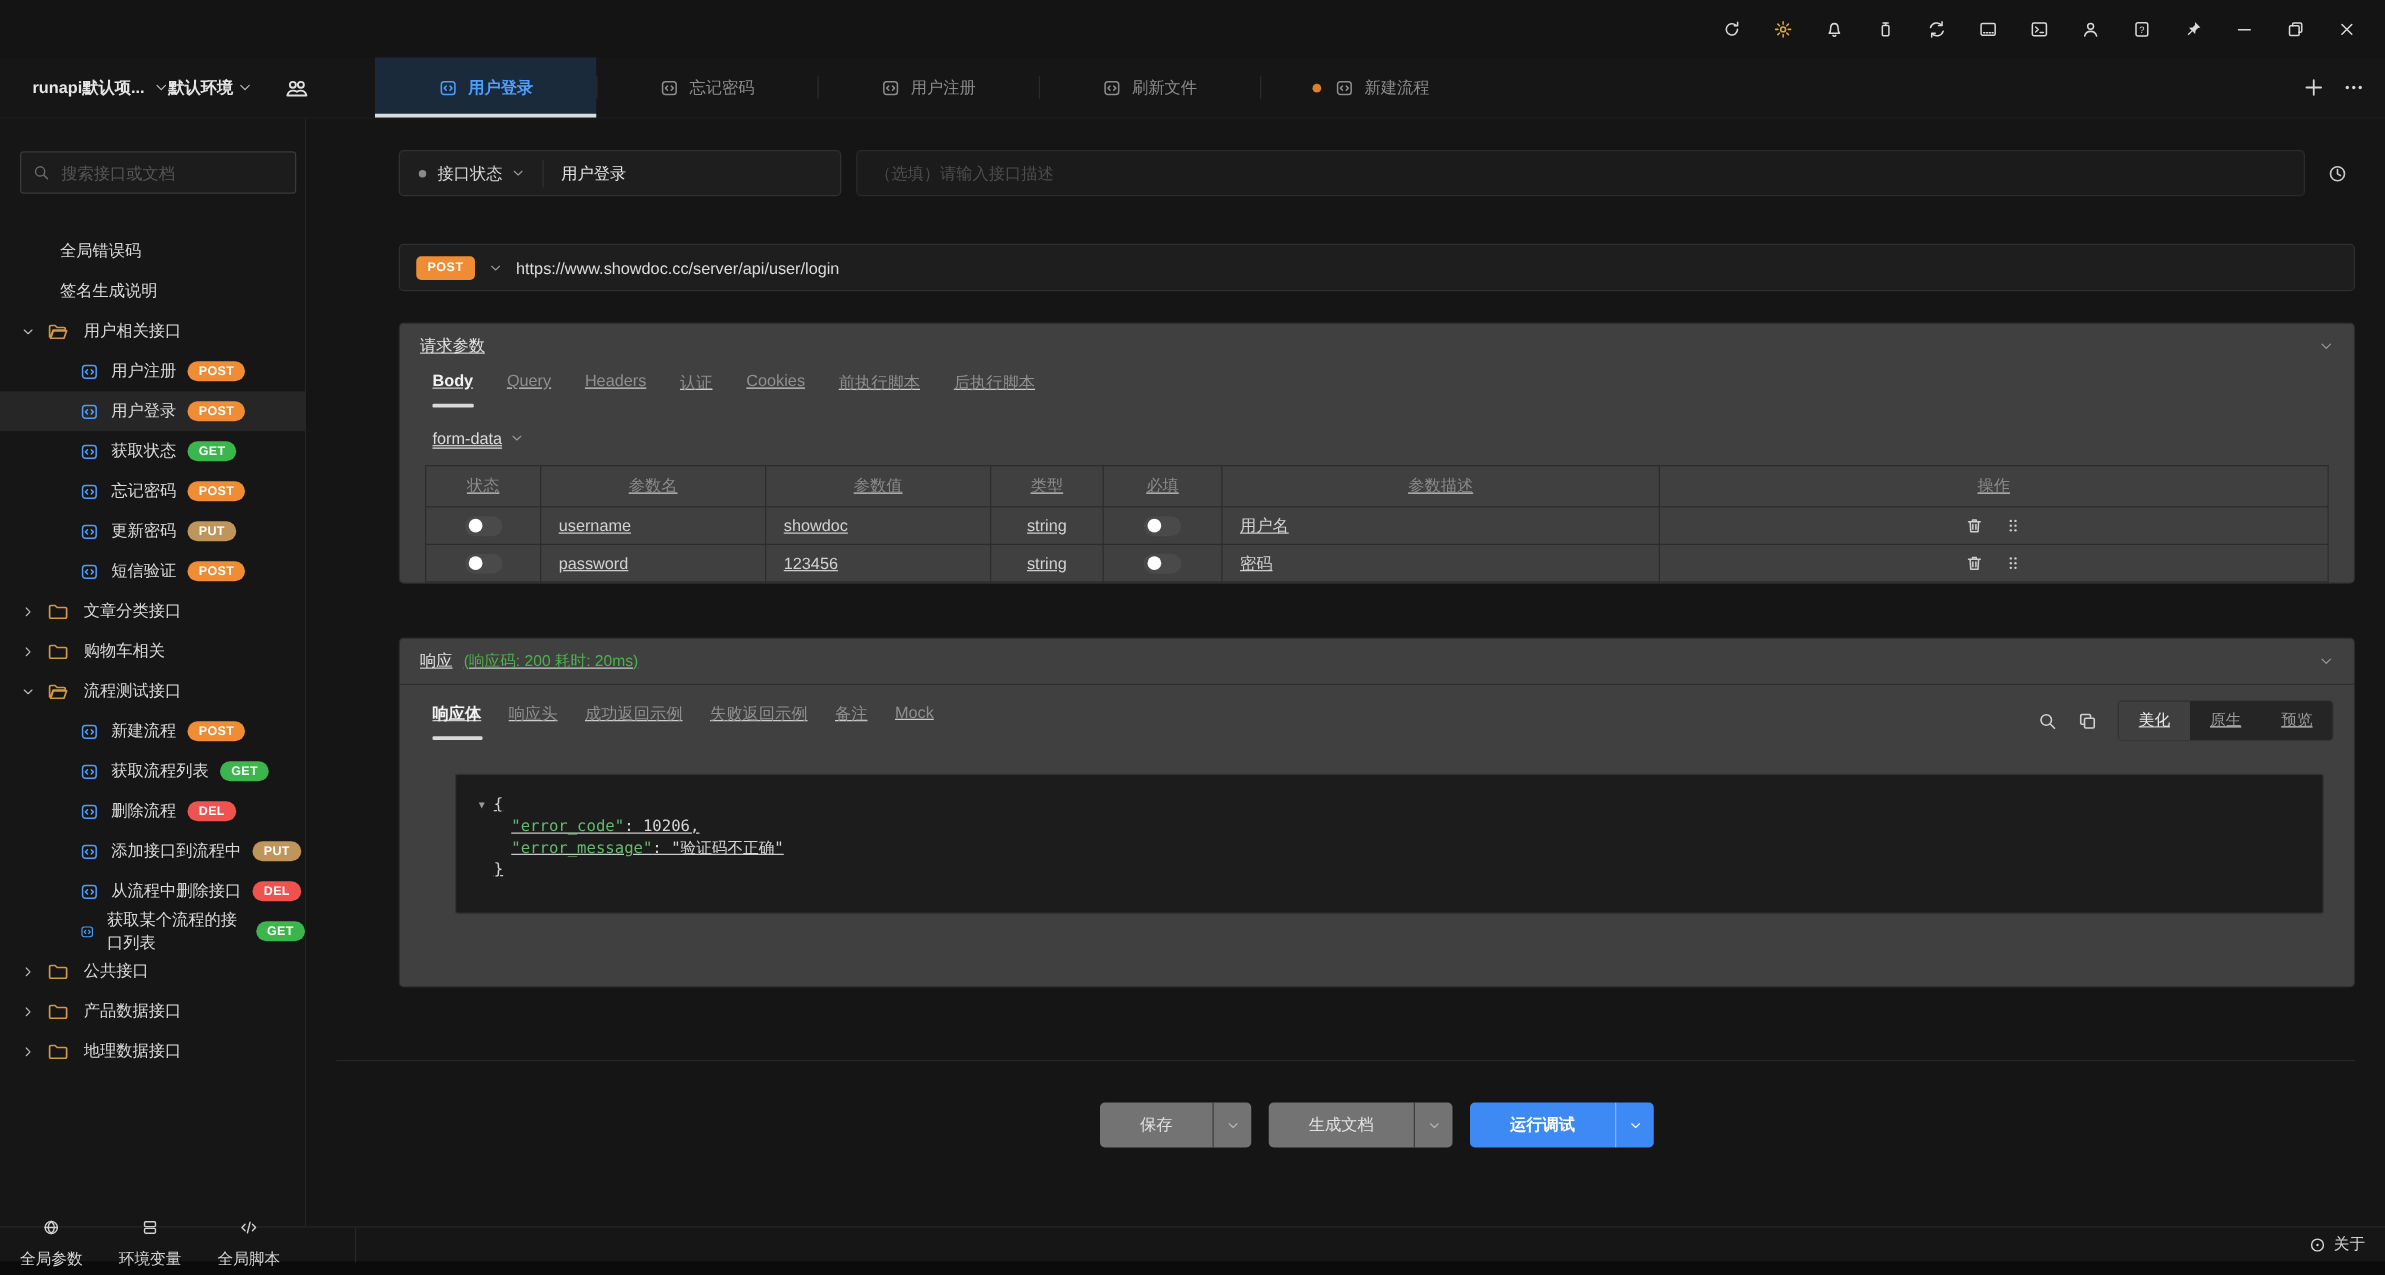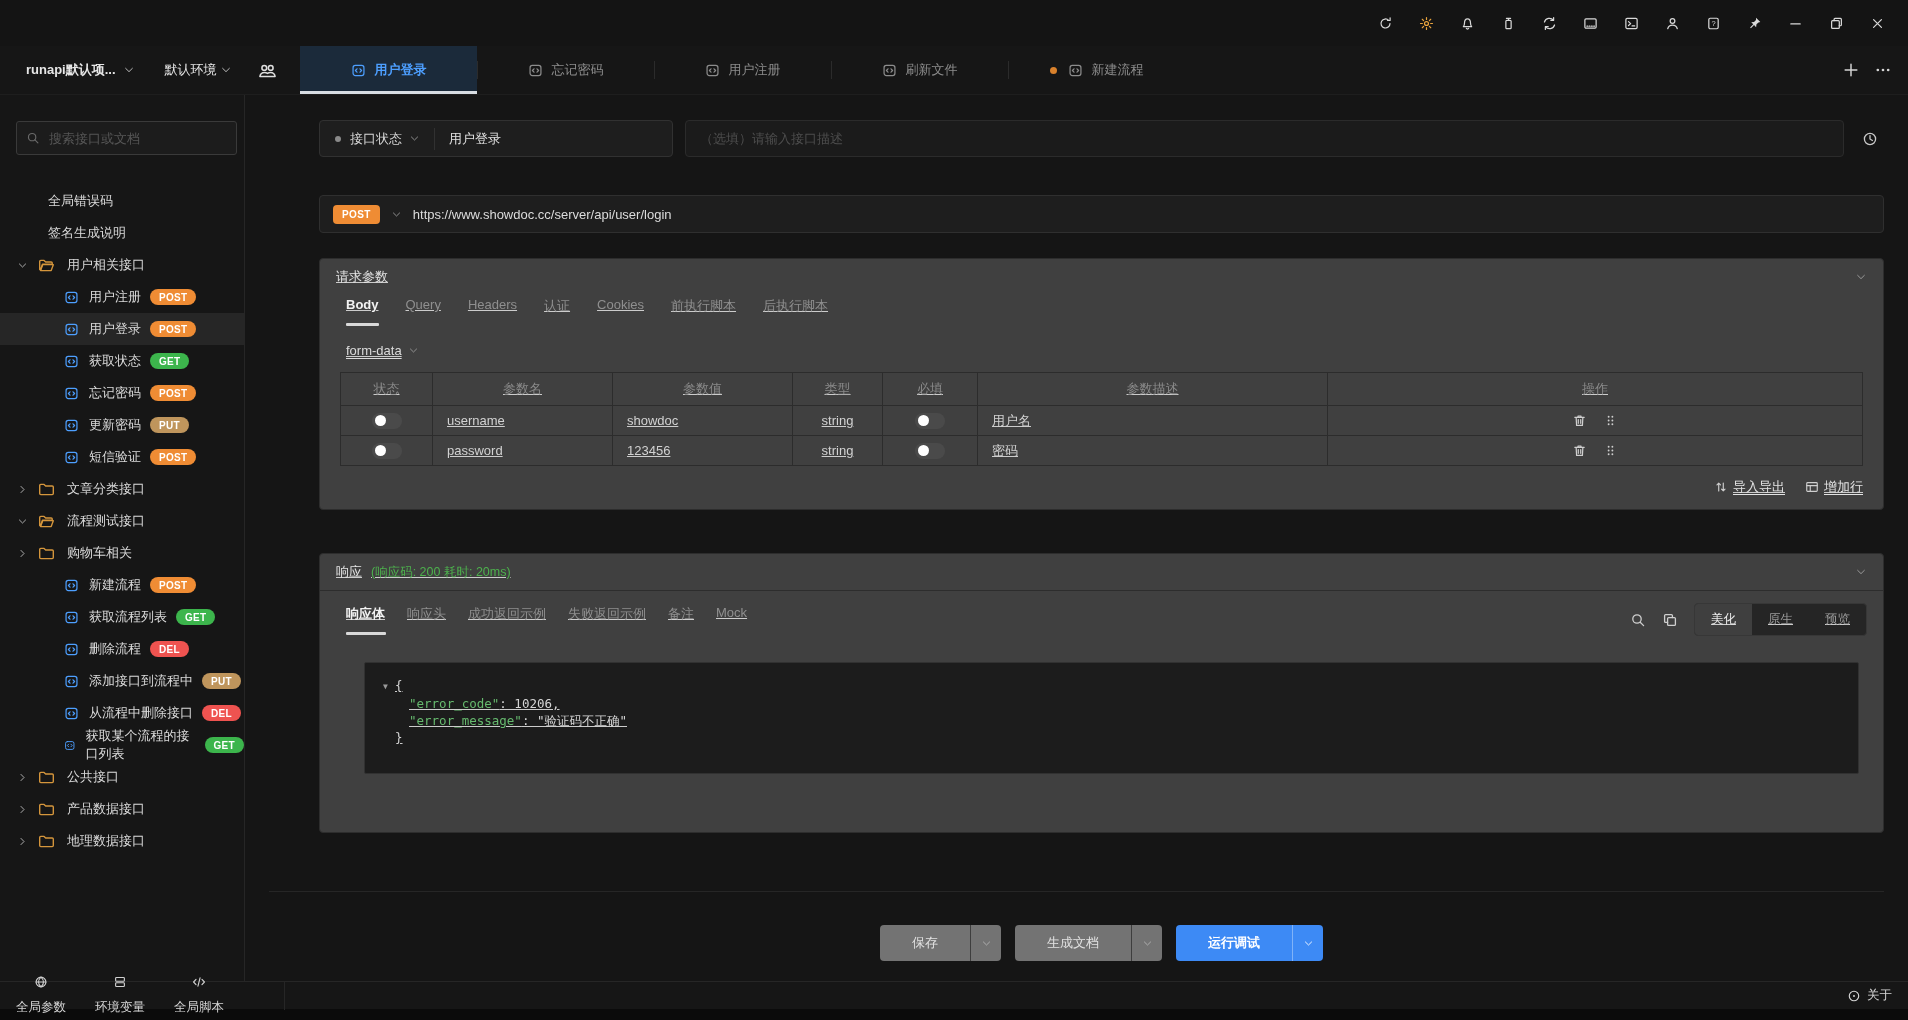--- a/index.html
+++ b/index.html
@@ -11,21 +11,21 @@
   
   .titlebar{height:46px;display:flex;justify-content:flex-end;align-items:center;padding-right:10px;background:#141414;flex:0 0 auto;}
   .tb-icon{width:41px;height:30px;display:flex;align-items:center;justify-content:center;color:#d9d9d9;cursor:default;}
   .tb-icon .ic{width:15px;height:15px;}
 
   
   .toprow{height:48px;display:flex;background:#161616;border-bottom:1px solid #1e1e1e;flex:0 0 auto;}
   .ws-header{width:300px;flex:0 0 auto;display:flex;align-items:center;padding-left:26px;box-sizing:border-box;}
   .ws-project{font-size:13px;font-weight:bold;color:#e6e6e6;}
   .ws-chev{width:12px;height:12px;color:#bdbdbd;margin-left:7px;}
-  .ws-env{font-size:13px;font-weight:normal;color:#e6e6e6;margin-left:30px;}
+  .ws-env{font-size:13px;font-weight:bold;color:#e6e6e6;}
   .ws-team{width:19px;height:19px;color:#dedede;margin-left:26px;}
   .tabbar{flex:1;display:flex;align-items:stretch;min-width:0;}
   .tab{width:177px;flex:0 0 auto;display:flex;align-items:center;justify-content:center;gap:9px;font-size:13px;color:#8c8c8c;position:relative;cursor:default;}
   .tab + .tab::before{content:'';position:absolute;left:0;top:15px;bottom:15px;width:1px;background:#2b2b2b;}
   .tab .ic{width:15px;height:15px;color:#8c8c8c;}
   .tab.active{background:#1b2a3a;color:var(--accent);}
   .tab.active .ic{color:var(--accent);}
   .tab.active::after{content:'';position:absolute;left:0;right:0;bottom:0;height:3px;background:#d8dde2;}
   .mod-dot{width:7px;height:7px;border-radius:50%;background:var(--dot-orange);margin-right:2px;}
   .tab-actions{margin-left:auto;display:flex;align-items:center;gap:14px;padding-right:16px;}
@@ -454,43 +454,43 @@
             <span class="ic tree-folder-ic">
               <svg viewBox="0 0 16 16" fill="none" stroke="currentColor" stroke-width="1.3" stroke-linecap="round" stroke-linejoin="round">
                 <path d="M1.6 4.2a1 1 0 0 1 1-1h3.1l1.5 1.5h6.2a1 1 0 0 1 1 1v6.1a1 1 0 0 1-1 1H2.6a1 1 0 0 1-1-1z"></path>
               </svg>
             </span>
             <span>文章分类接口</span>
           </div>
           <div class="tree-row t-folder">
             <span class="ic tree-chev">
               <svg viewBox="0 0 16 16" fill="none" stroke="currentColor" stroke-width="1.3" stroke-linecap="round" stroke-linejoin="round">
+                <path d="M5.8 3.5L10.2 8l-4.4 4.5"></path>
+              </svg>
+            </span>
+            <span class="ic tree-folder-ic">
+              <svg viewBox="0 0 16 16" fill="none" stroke="currentColor" stroke-width="1.3" stroke-linecap="round" stroke-linejoin="round">
+                <path d="M1.6 4.2a1 1 0 0 1 1-1h3.1l1.5 1.5h6.2a1 1 0 0 1 1 1v6.1a1 1 0 0 1-1 1H2.6a1 1 0 0 1-1-1z"></path>
+              </svg>
+            </span>
+            <span>购物车相关</span>
+          </div>
+          <div class="tree-row t-folder">
+            <span class="ic tree-chev">
+              <svg viewBox="0 0 16 16" fill="none" stroke="currentColor" stroke-width="1.3" stroke-linecap="round" stroke-linejoin="round">
                 <path d="M3.5 5.8L8 10.2l4.5-4.4"></path>
               </svg>
             </span>
             <span class="ic tree-folder-ic">
               <svg viewBox="0 0 16 16" fill="none" stroke="currentColor" stroke-width="1.3" stroke-linecap="round" stroke-linejoin="round">
                 <path d="M1.6 11.8V4.2a1 1 0 0 1 1-1h3.1l1.5 1.5h5.2a1 1 0 0 1 1 1v1H4.2L2.4 12z"></path>
                 <path d="M2.4 12.8l2-5.6h10l-2 5.6z"></path>
               </svg>
             </span>
             <span>流程测试接口</span>
-          </div>
-          <div class="tree-row t-folder">
-            <span class="ic tree-chev">
-              <svg viewBox="0 0 16 16" fill="none" stroke="currentColor" stroke-width="1.3" stroke-linecap="round" stroke-linejoin="round">
-                <path d="M5.8 3.5L10.2 8l-4.4 4.5"></path>
-              </svg>
-            </span>
-            <span class="ic tree-folder-ic">
-              <svg viewBox="0 0 16 16" fill="none" stroke="currentColor" stroke-width="1.3" stroke-linecap="round" stroke-linejoin="round">
-                <path d="M1.6 4.2a1 1 0 0 1 1-1h3.1l1.5 1.5h6.2a1 1 0 0 1 1 1v6.1a1 1 0 0 1-1 1H2.6a1 1 0 0 1-1-1z"></path>
-              </svg>
-            </span>
-            <span>购物车相关</span>
           </div>
           <div class="tree-row t-api">
             <span class="ic tree-api-ic">
               <svg viewBox="0 0 16 16" fill="none" stroke="currentColor" stroke-width="1.3" stroke-linecap="round" stroke-linejoin="round">
                 <rect x="2.2" y="2.6" width="11.6" height="10.8" rx="2.4"></rect>
                 <path d="M6.4 6.2L4.7 8l1.7 1.8M9.6 6.2L11.3 8l-1.7 1.8"></path>
               </svg>
             </span>
             <span>新建流程</span>
             <span class="badge post">POST</span>
@@ -725,40 +725,20 @@
                           <circle cx="6" cy="12" r="1"></circle>
                           <circle cx="10" cy="12" r="1"></circle>
                         </g>
                       </svg>
                     </span>
                   </div>
                 </td>
               </tr>
             </tbody>
         </table>
-        <div class="table-links">
-          <span class="tlink">
-            <span class="ic">
-                <svg viewBox="0 0 16 16" fill="none" stroke="currentColor" stroke-width="1.3" stroke-linecap="round" stroke-linejoin="round">
-                  <path d="M5.4 12.6V3.6M3.4 5.6l2-2 2 2"></path>
-                  <path d="M10.6 3.4v9M8.6 10.4l2 2 2-2"></path>
-                </svg>
-              </span>
-            <span>导入导出</span>
-          </span>
-          <span class="tlink">
-            <span class="ic">
-                <svg viewBox="0 0 16 16" fill="none" stroke="currentColor" stroke-width="1.3" stroke-linecap="round" stroke-linejoin="round">
-                  <rect x="2" y="3" width="12" height="10" rx="1"></rect>
-                  <path d="M2 6.4h12M6 6.4V13"></path>
-                </svg>
-              </span>
-            <span>增加行</span>
-          </span>
-        </div>
       </div>
 
       <div class="panel resp-panel">
         <div class="panel-header">
           <span>响应</span>
           <span class="resp-meta">(响应码: 200 耗时: 20ms)</span>
           <span class="ic panel-chev">
               <svg viewBox="0 0 16 16" fill="none" stroke="currentColor" stroke-width="1.3" stroke-linecap="round" stroke-linejoin="round">
                 <path d="M3.5 5.8L8 10.2l4.5-4.4"></path>
               </svg>

